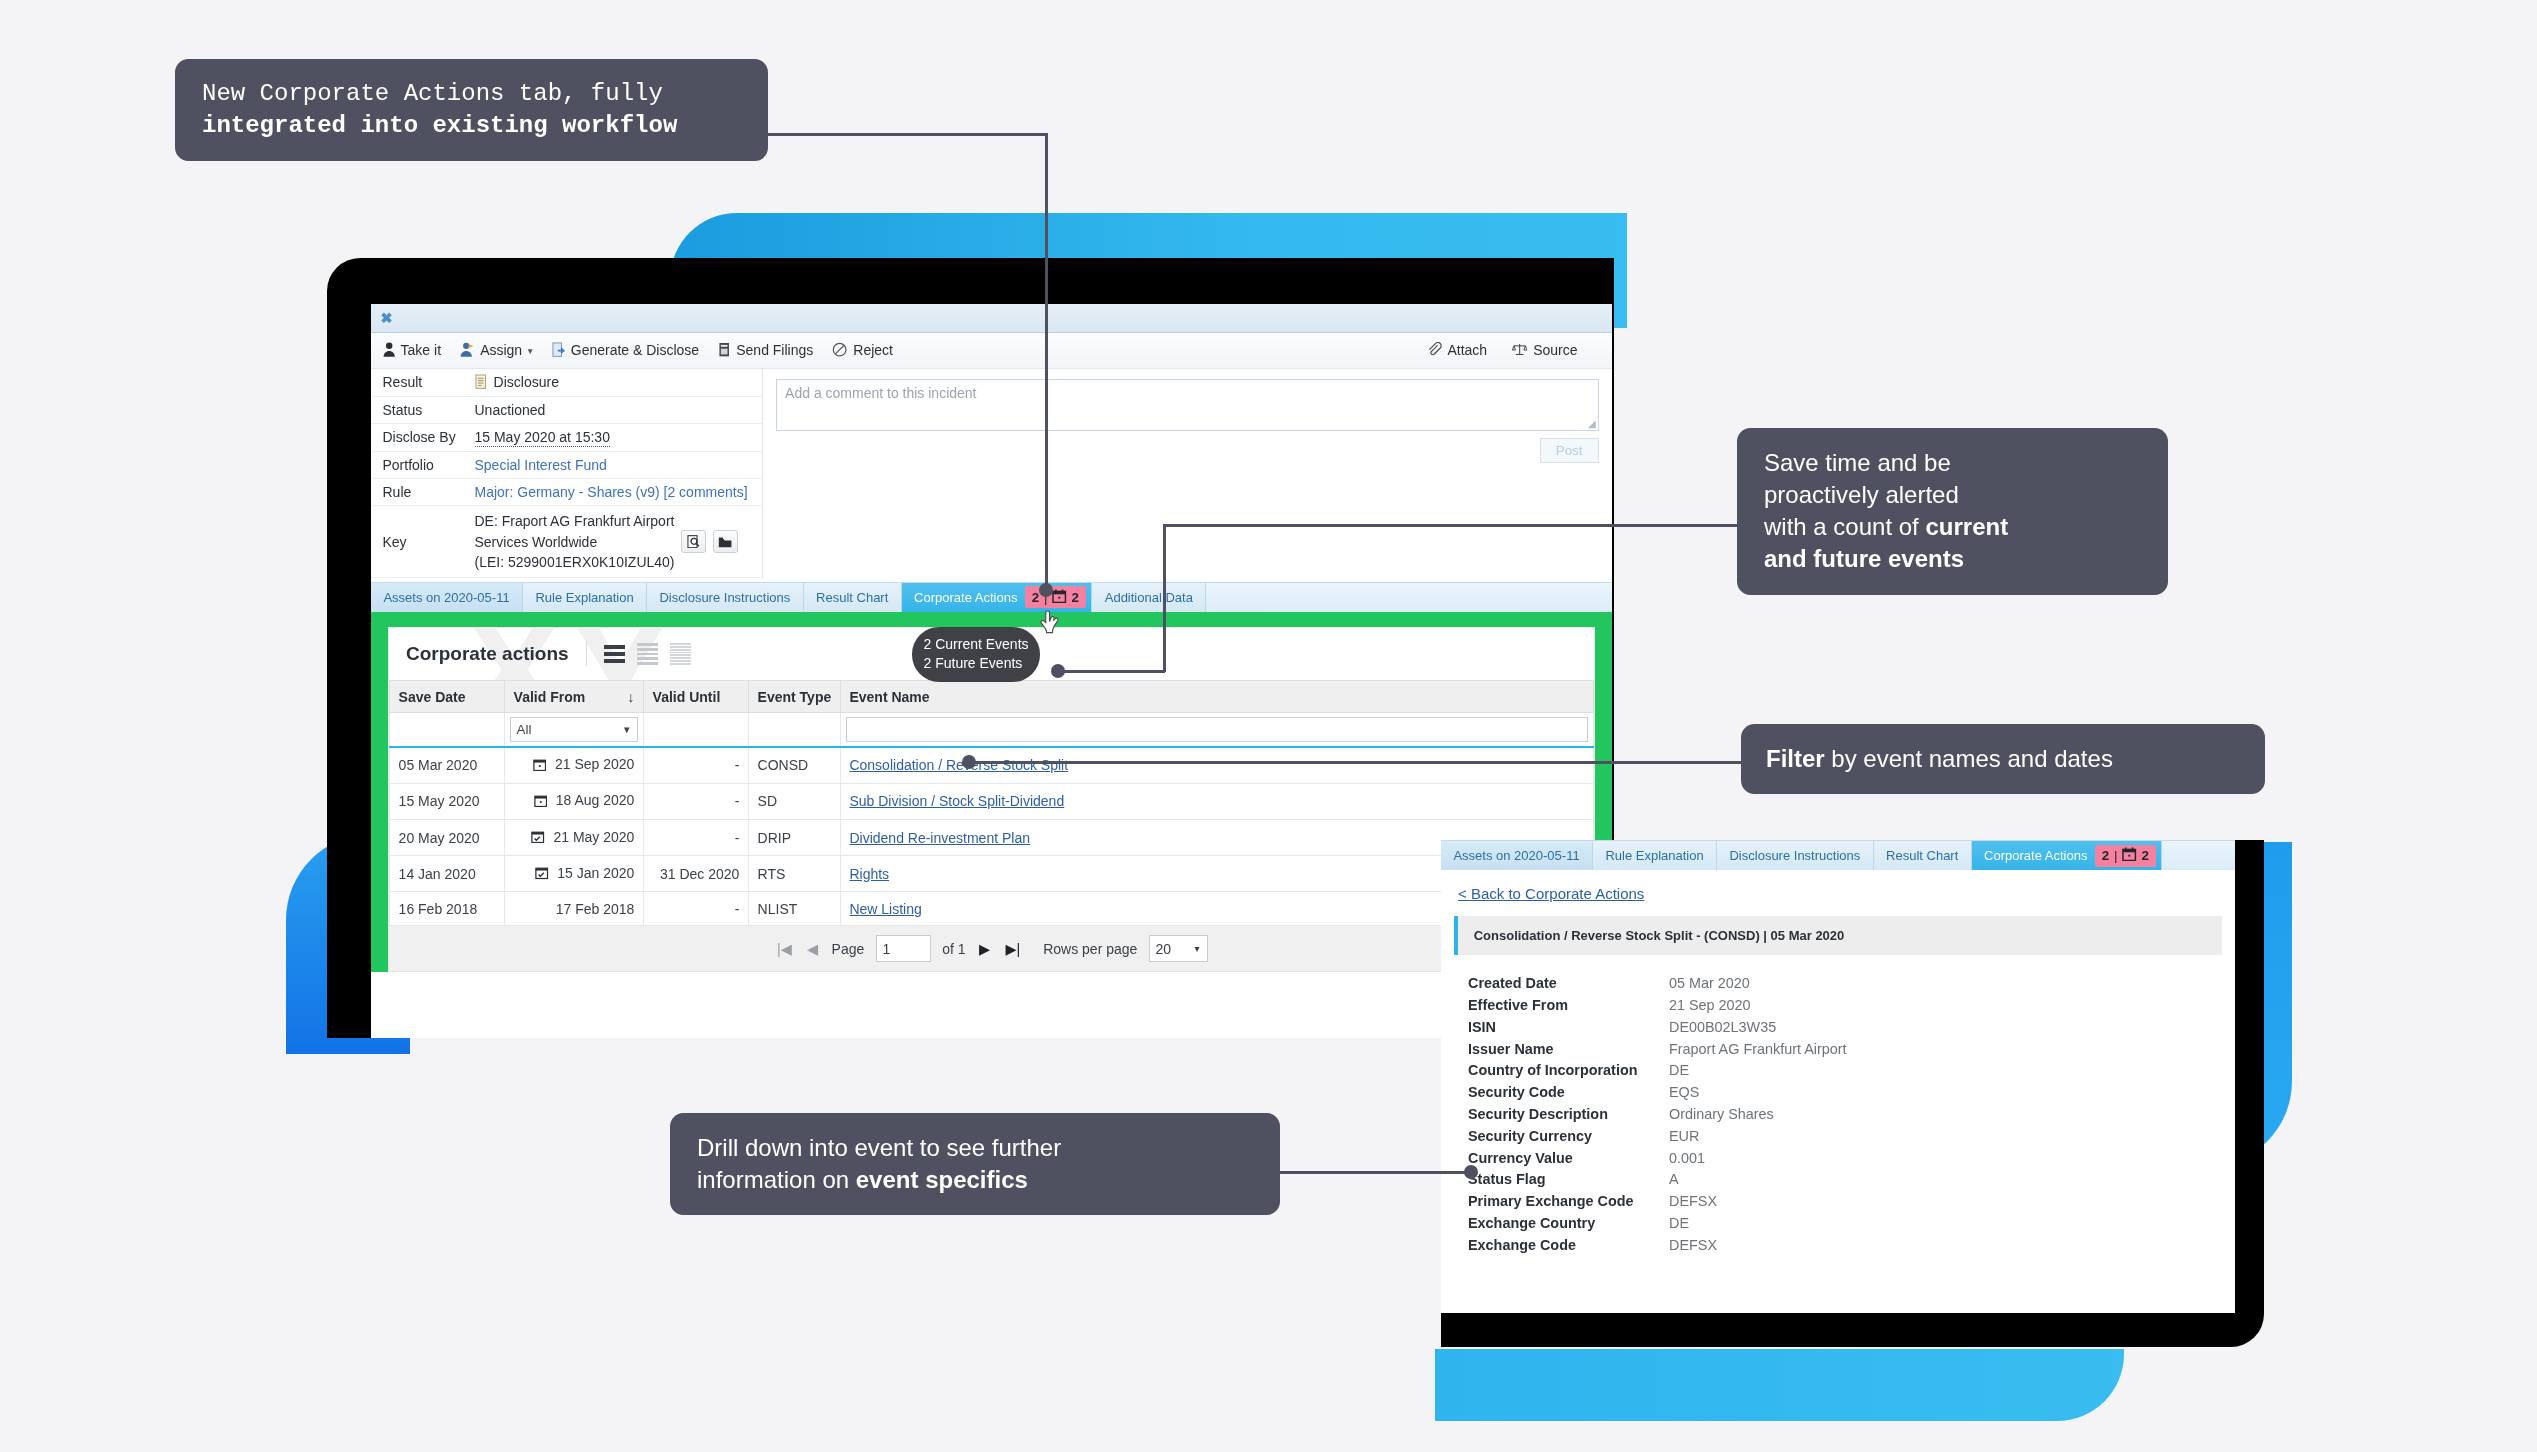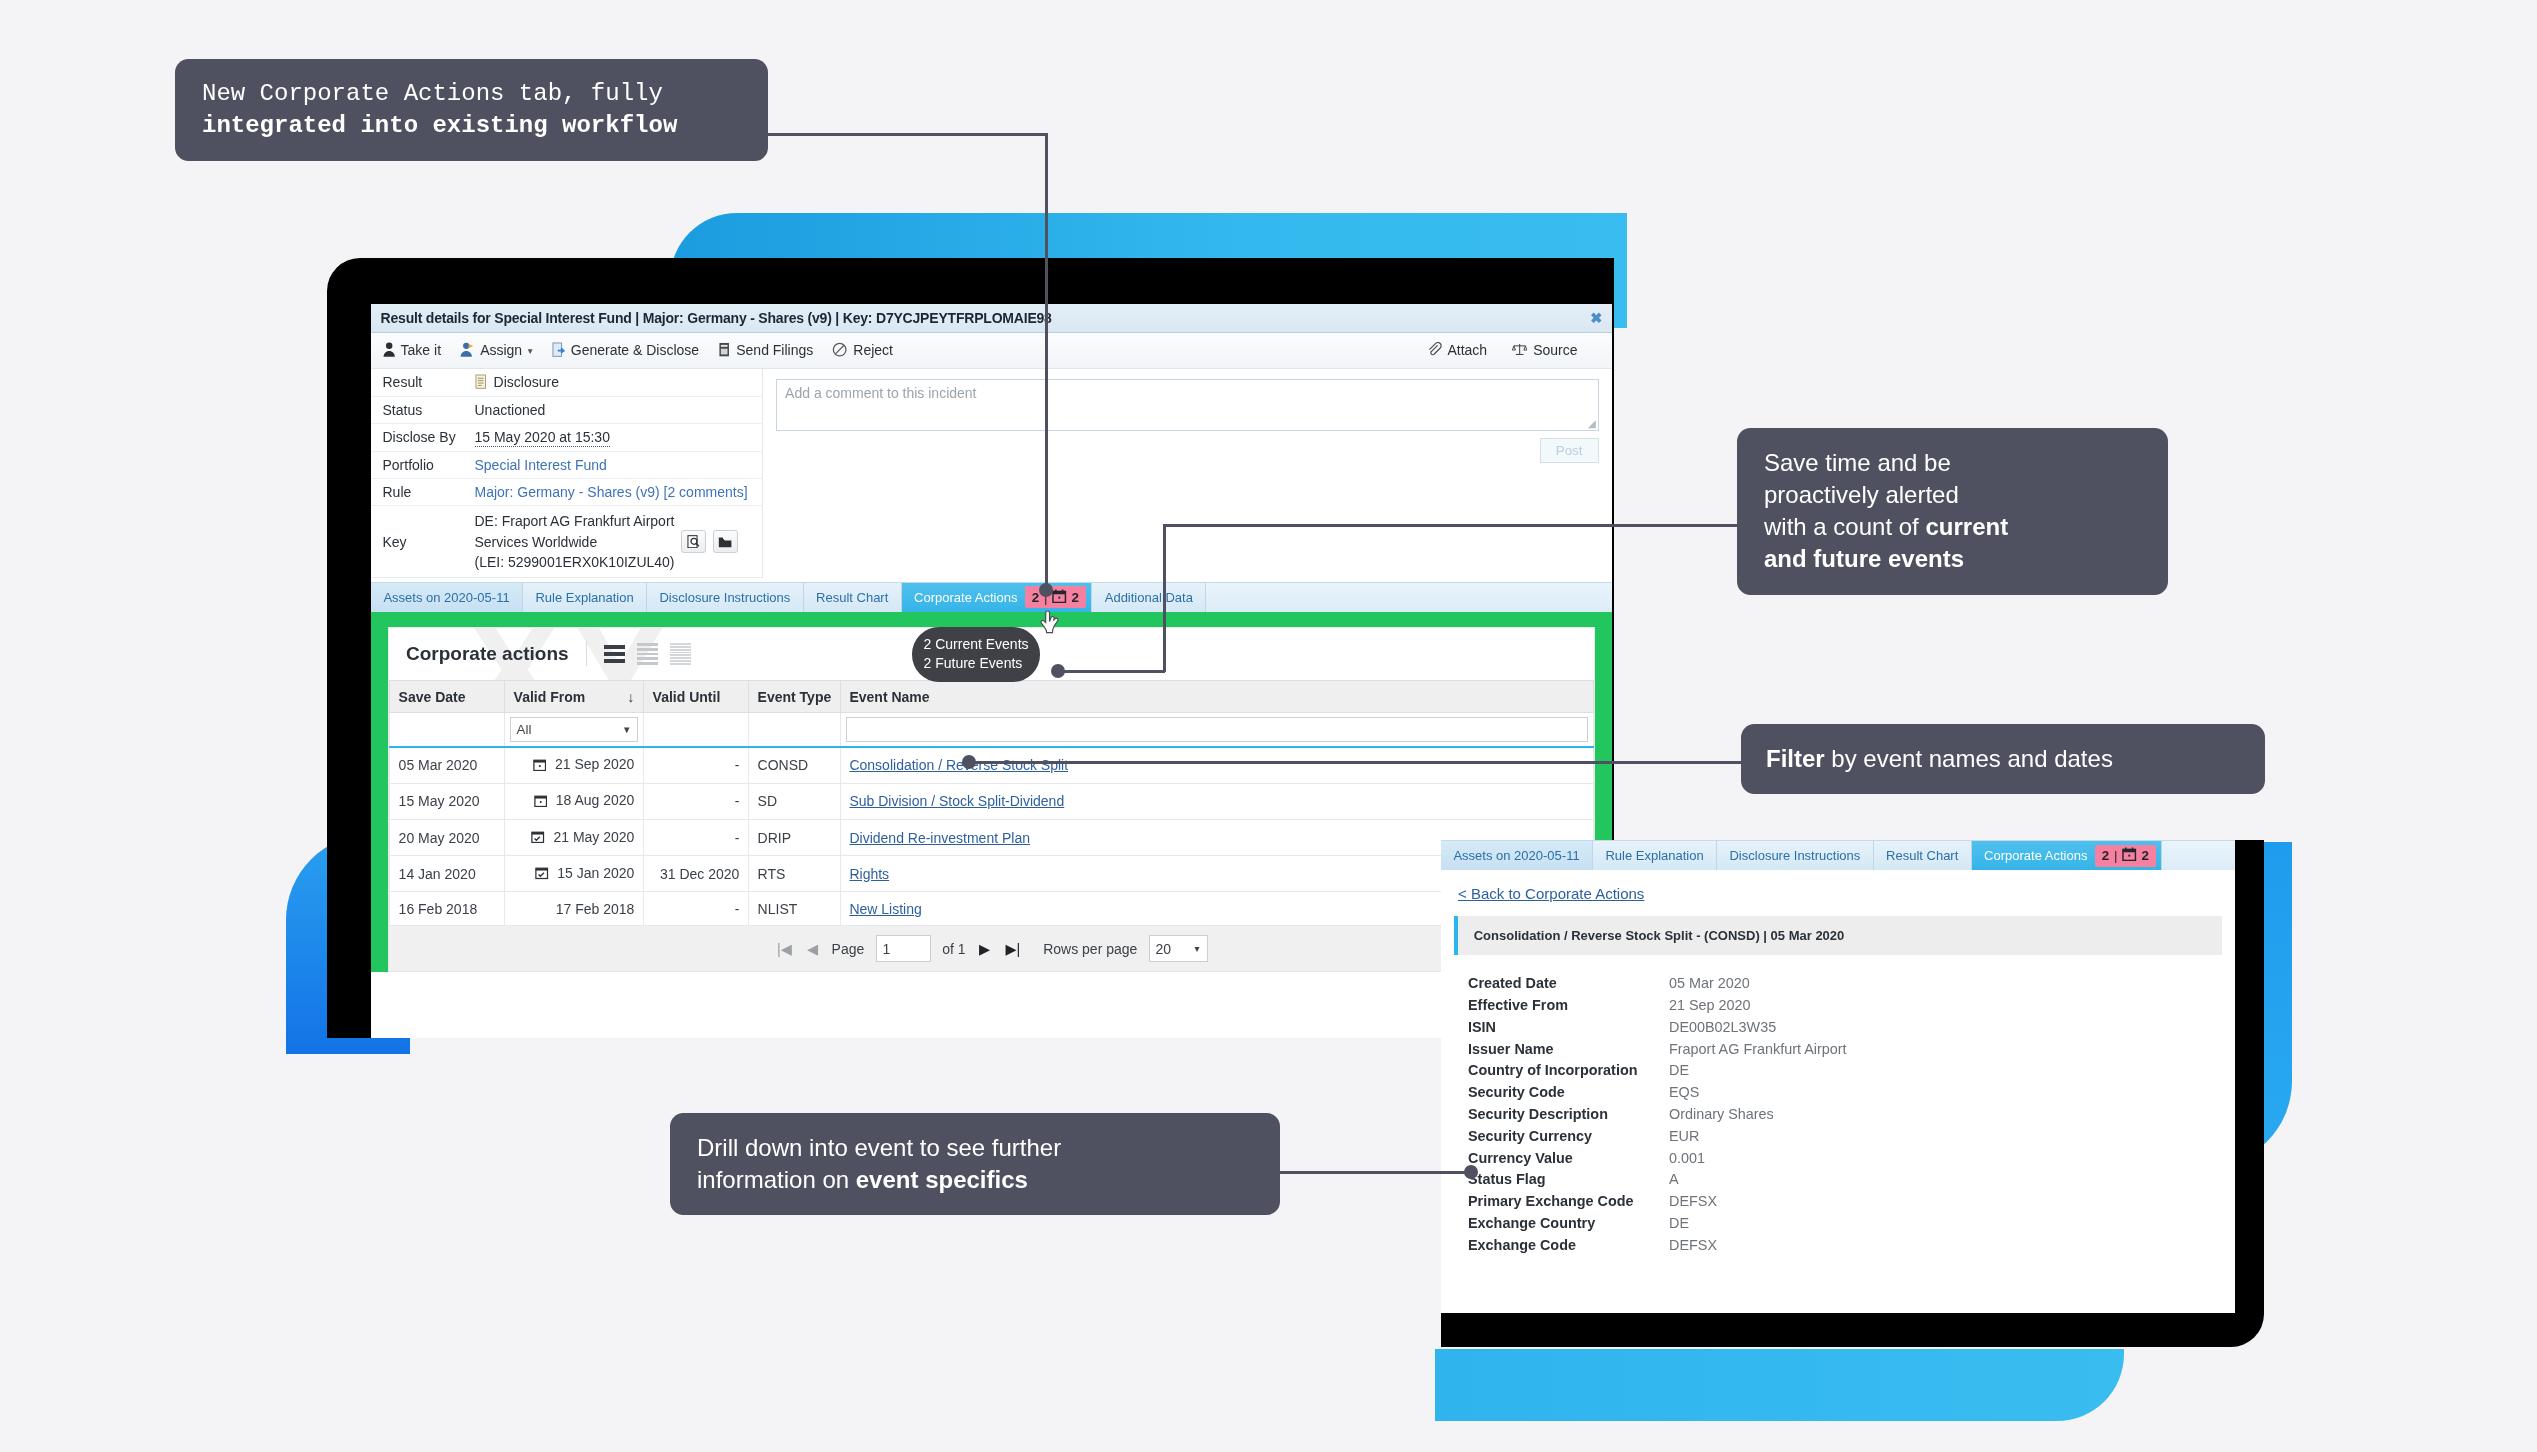--- a/index.html
+++ b/index.html
@@ -236,21 +236,20 @@
 <div class="blue-shape" id="blue-left"></div>
 <div class="blue-shape" id="blue-right-tall"></div>
 <div class="blue-shape" id="blue-bottom"></div>
 
 <div class="device" id="device-1"></div>
 <div class="device" id="device-2"></div>
 
 <div id="app-window-1">
 
   <div class="win-titlebar">
-    <span class="win-title">Result details for Special Interest Fund | Major: Germany - Shares (v9) | Key: D7YCJPEYTFRPLOMAIE98</span>
     <span class="win-close">✖</span>
   </div>
 
   <div class="toolbar">
     <div class="tb-btn">
       <span class="ico">
         <svg width="12.4" height="15.3" viewBox="0 0 13 16">
             <circle cx="6.5" cy="4" r="3.4" fill="#2b2f33"></circle>
             <path d="M0.6 15.5c0-3.6 2.6-6.2 5.9-6.2s5.9 2.6 5.9 6.2z" fill="#2b2f33"></path>
           </svg>

